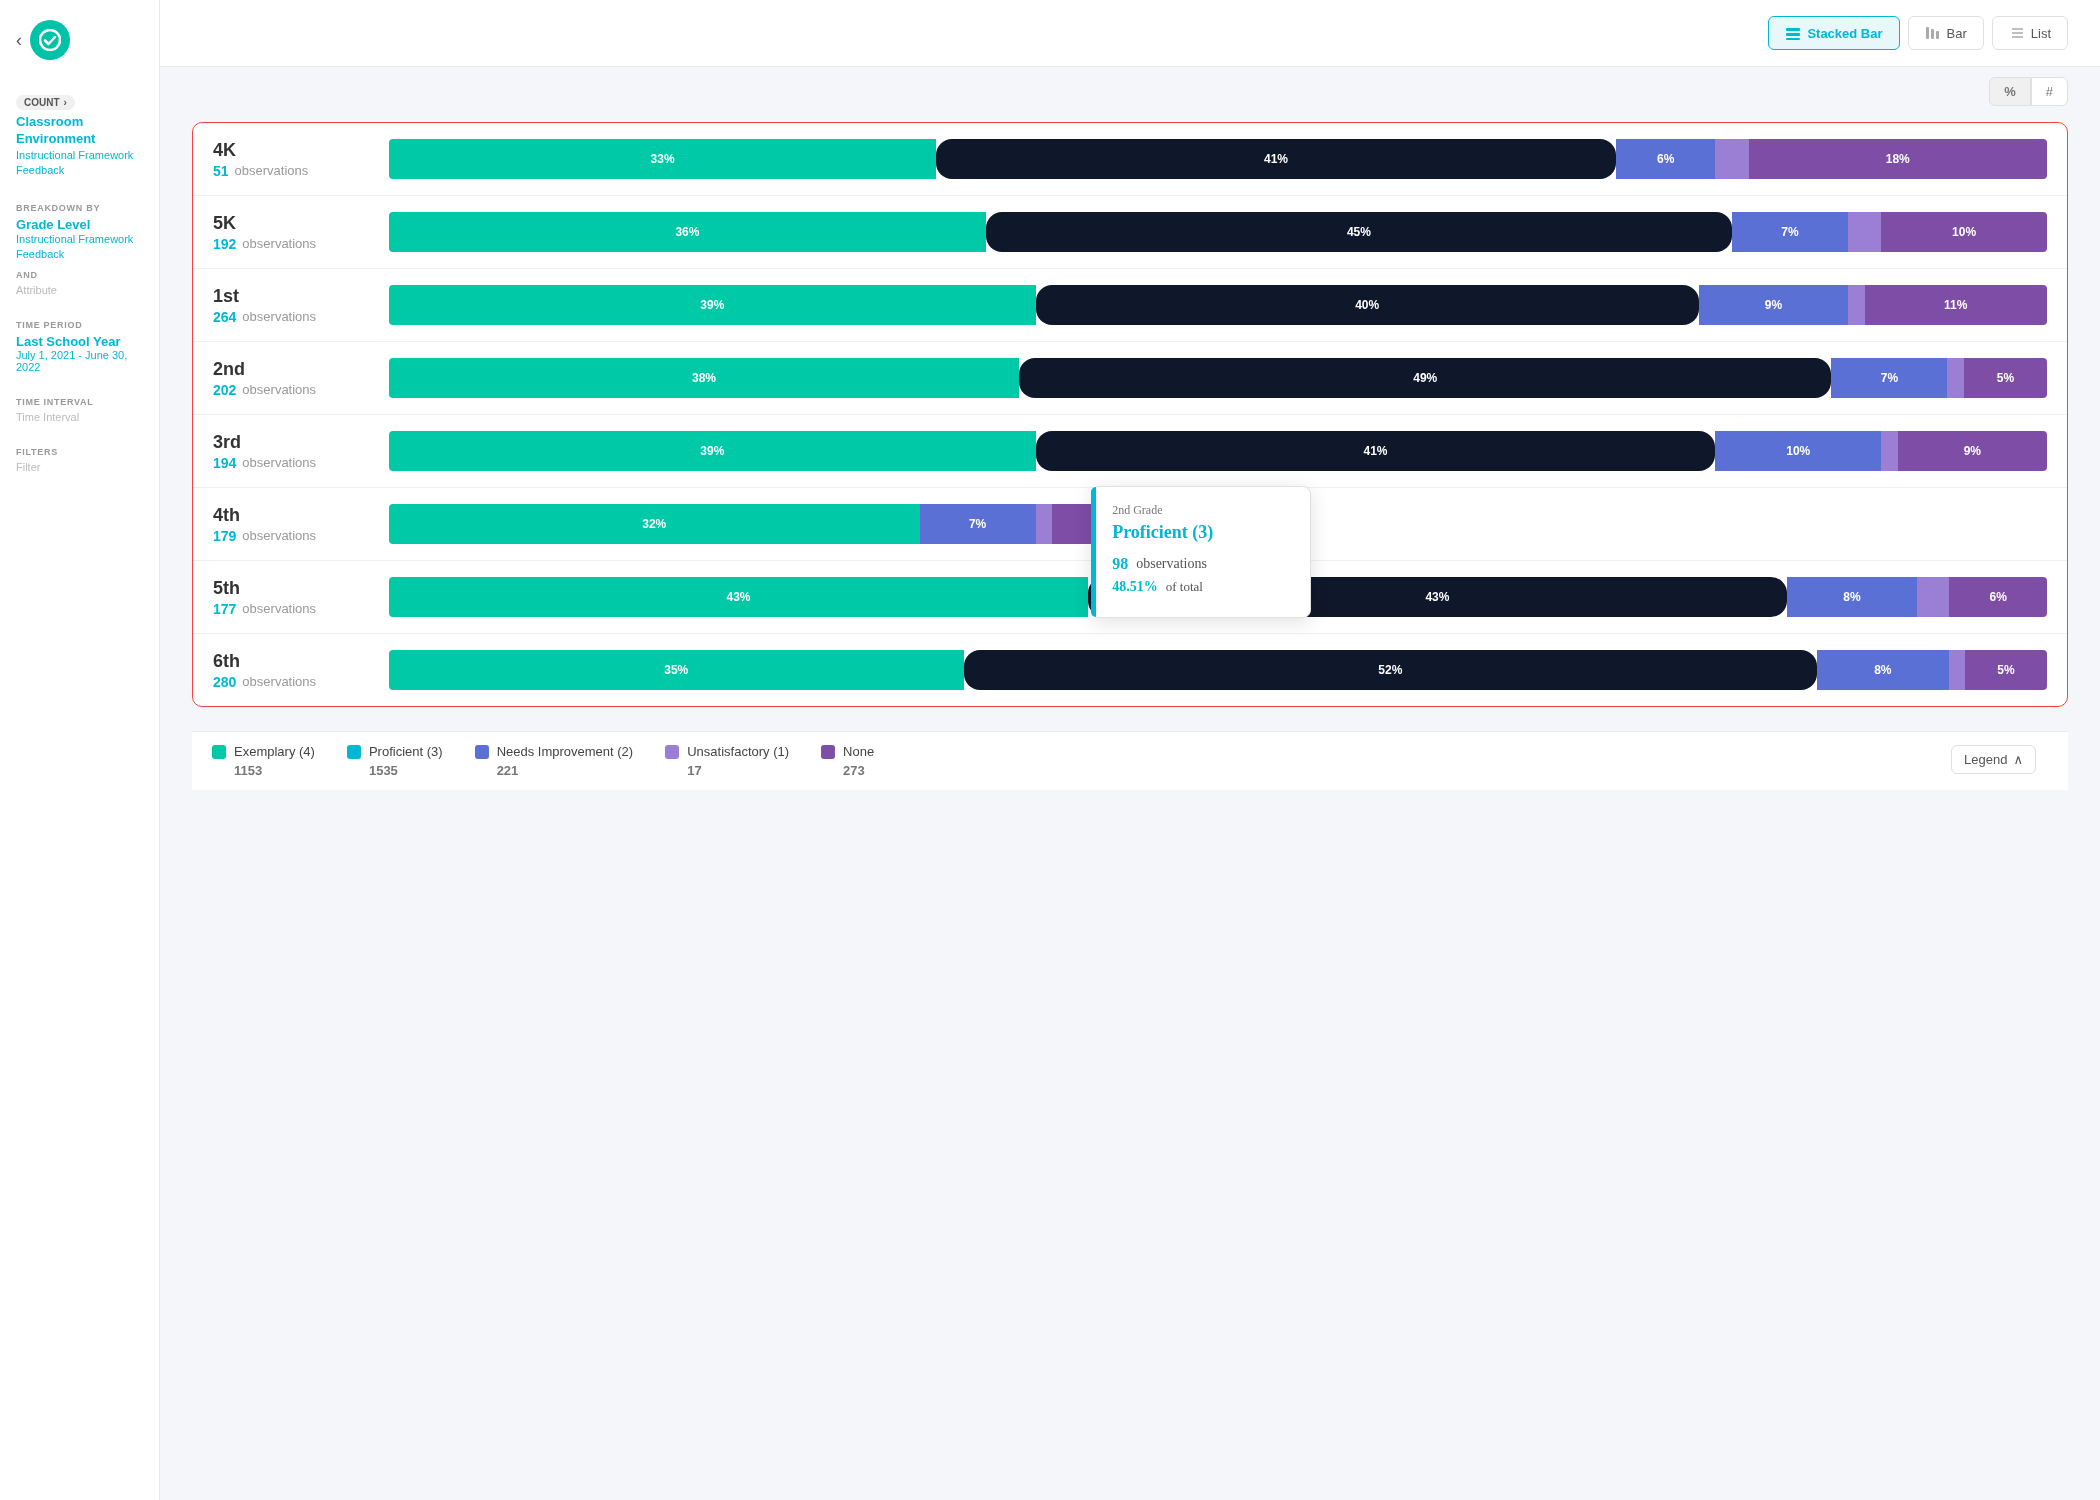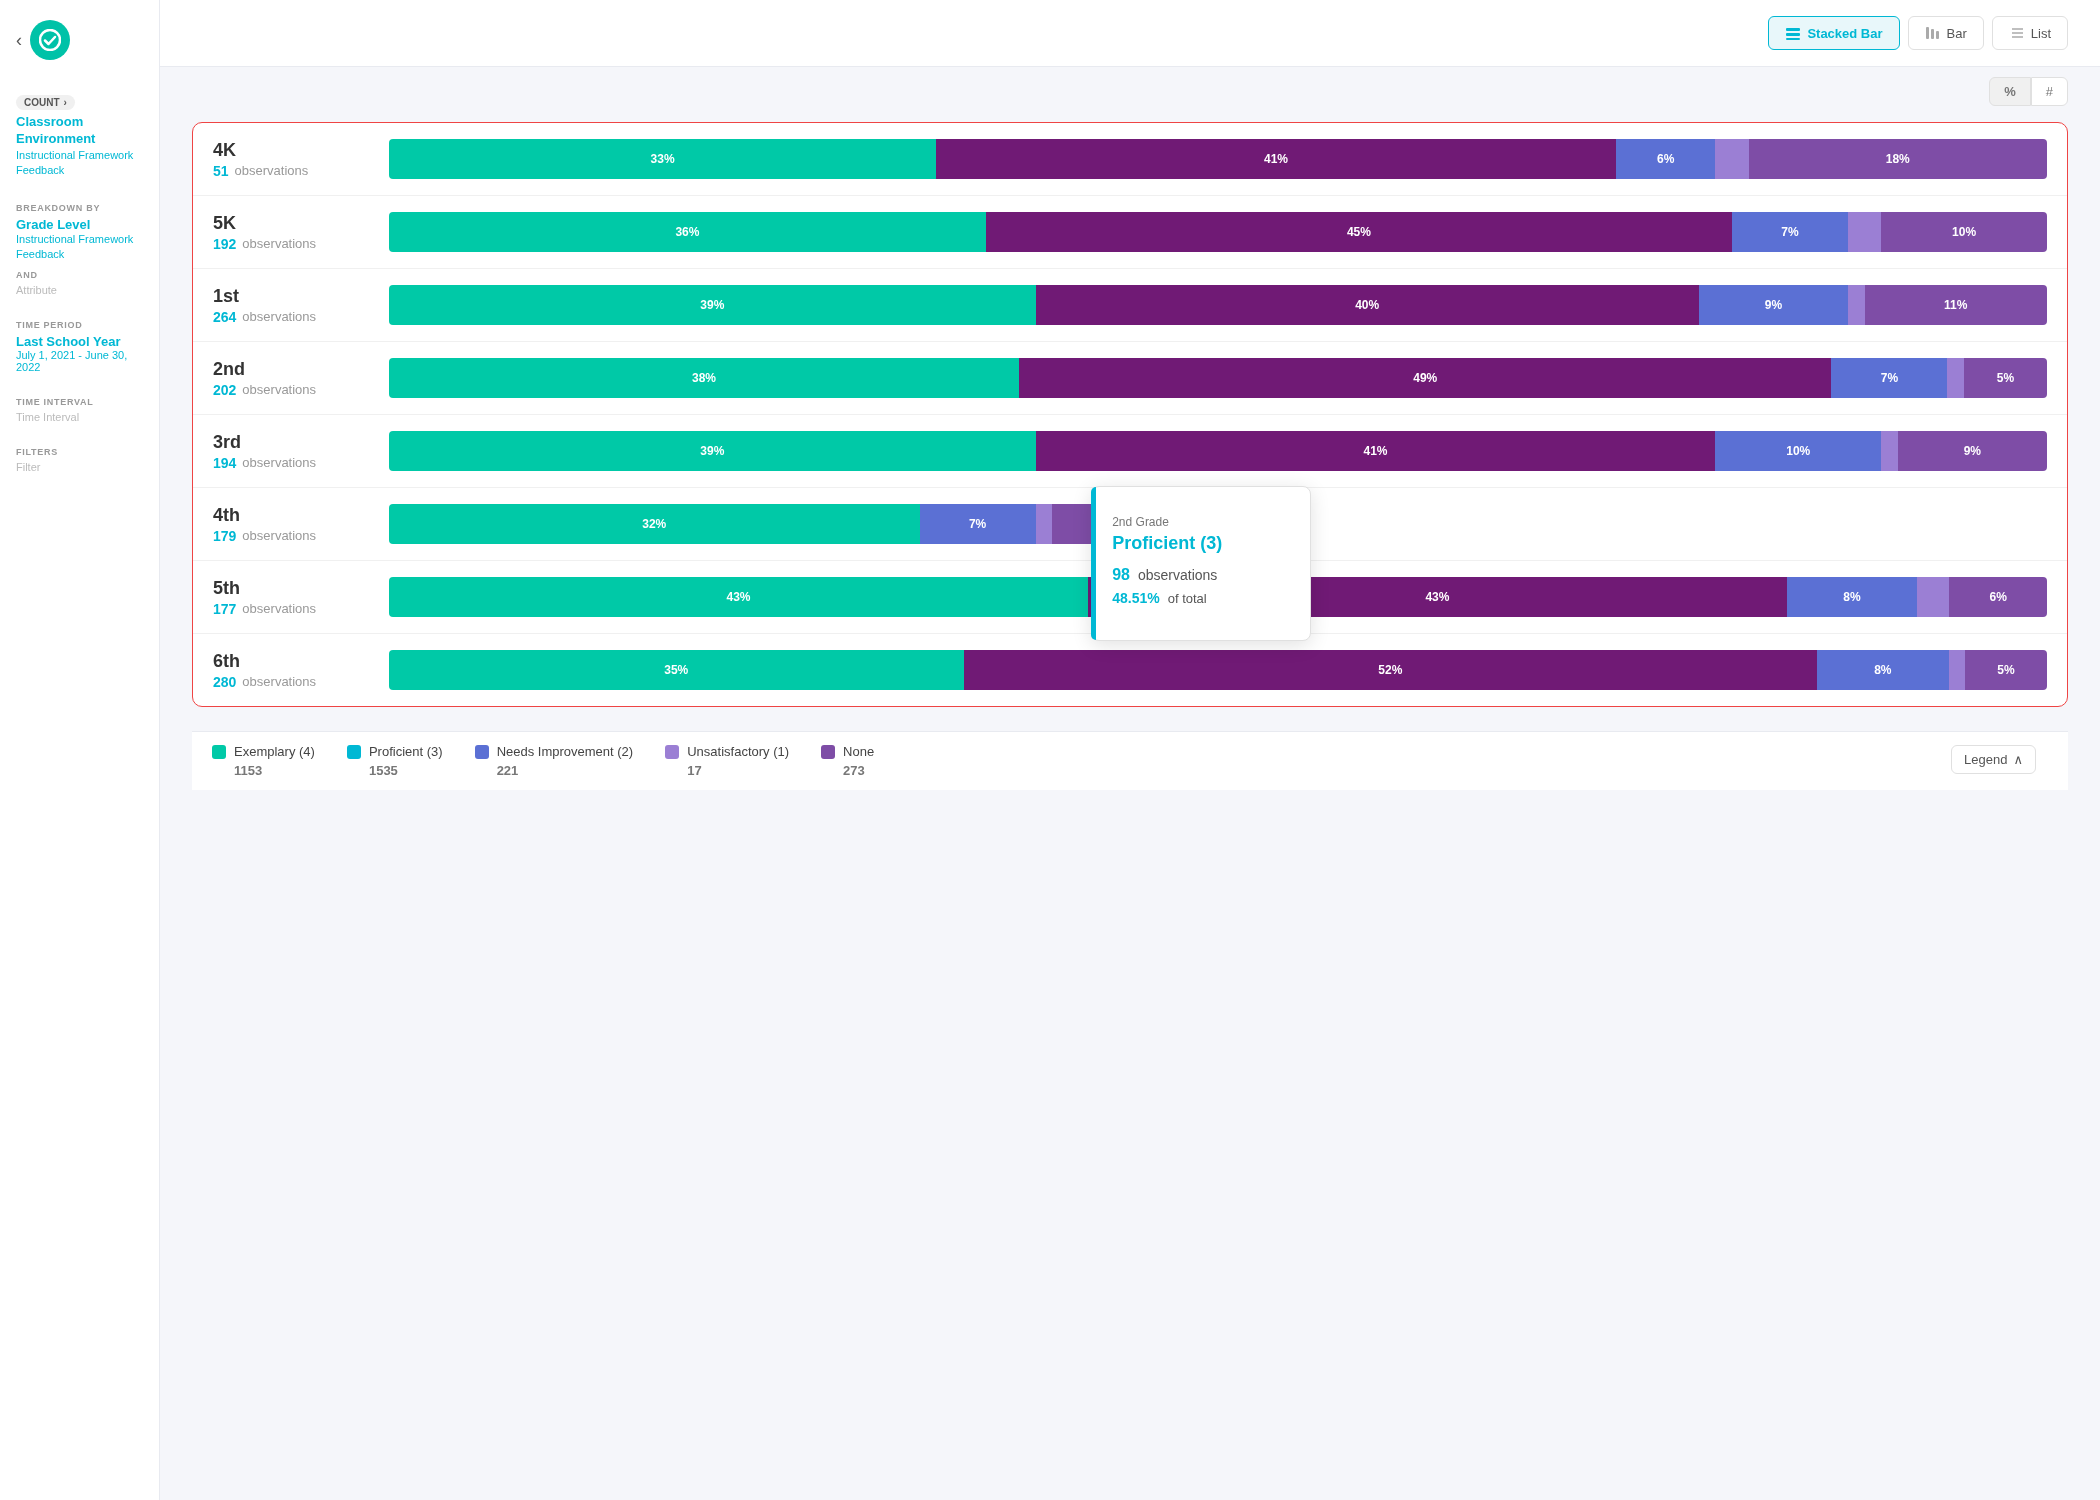--- a/index.html
+++ b/index.html
@@ -227,21 +227,21 @@
       display: flex;
       align-items: center;
       justify-content: center;
       font-size: 12px;
       font-weight: 600;
       color: white;
       position: relative;
     }
 
     .seg-exemplary { background: #00c9a7; }
-    .seg-proficient { background: #701a75; }
+    .seg-proficient { background: #0f172a; border-radius: 16px; }
     .seg-needs-improvement { background: #5b70d4; }
     .seg-unsatisfactory { background: #9b7fd4; }
     .seg-none { background: #7e4da6; }
 
     .legend-toggle {
       display: flex;
       align-items: center;
       gap: 6px;
       font-size: 13px;
       color: #555;
@@ -294,26 +294,27 @@
       font-weight: 600;
       padding-left: 22px;
     }
 
     
     .tooltip {
       position: absolute;
       background: #fff;
       border: 1px solid #e0e0e0;
       border-radius: 8px;
-      padding: 28px 20px;
+      padding: 16px 20px;
       box-shadow: 0 4px 20px rgba(0,0,0,0.12);
       z-index: 100;
       min-width: 220px;
       left: 48%;
       top: 380px;
+      font-family: Liberation Serif, serif;
     }
 
     .tooltip-grade {
       font-size: 12px;
       color: #777;
       margin-bottom: 4px;
     }
 
     .tooltip-title {
       font-size: 18px;

